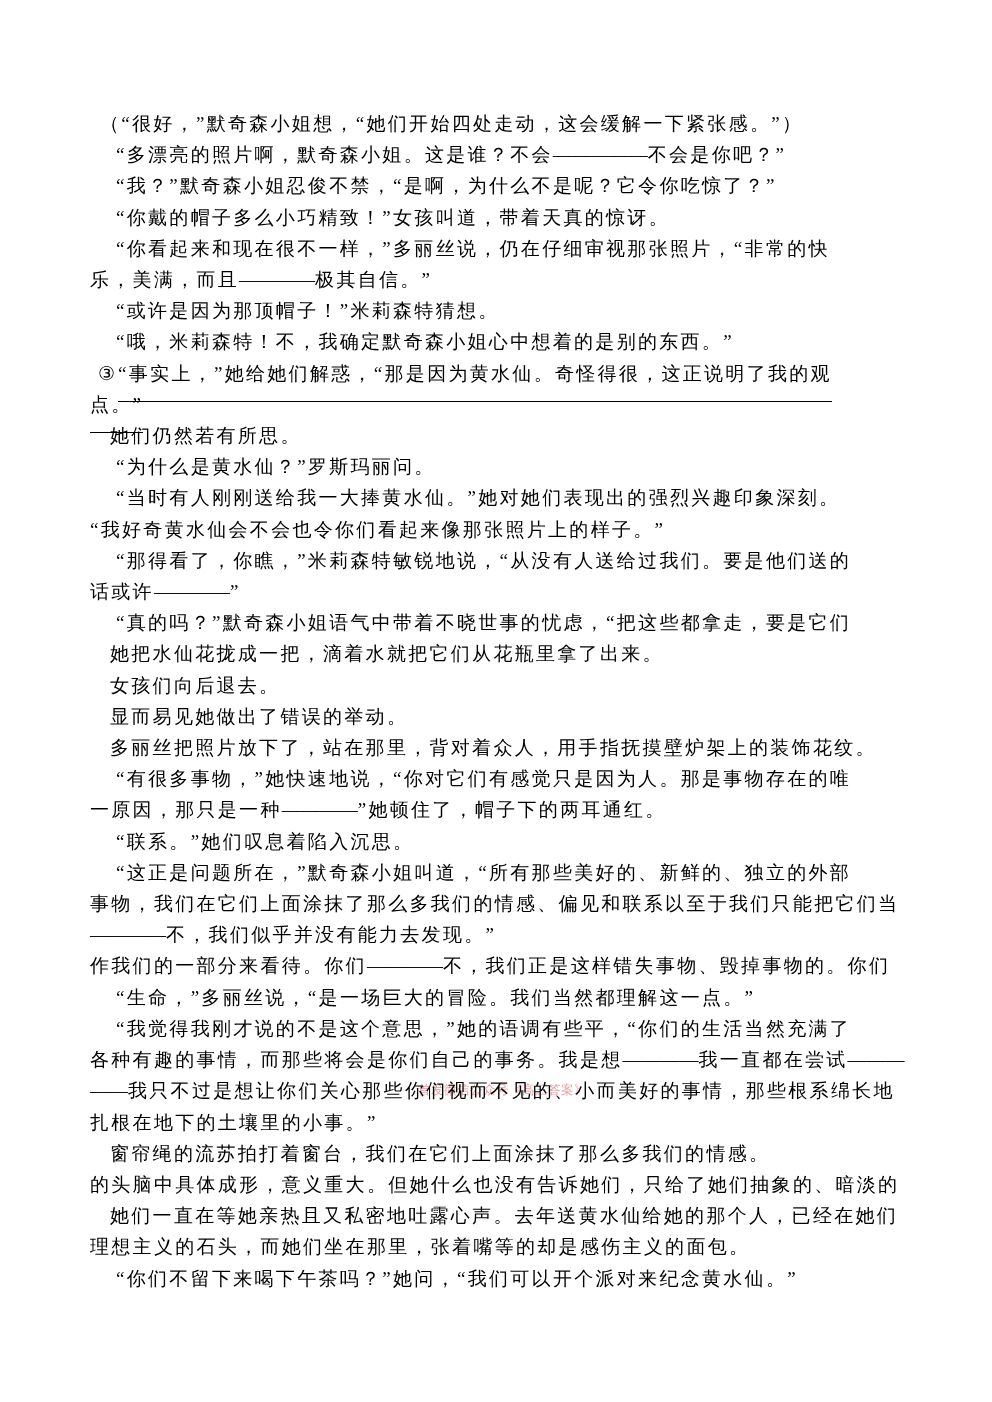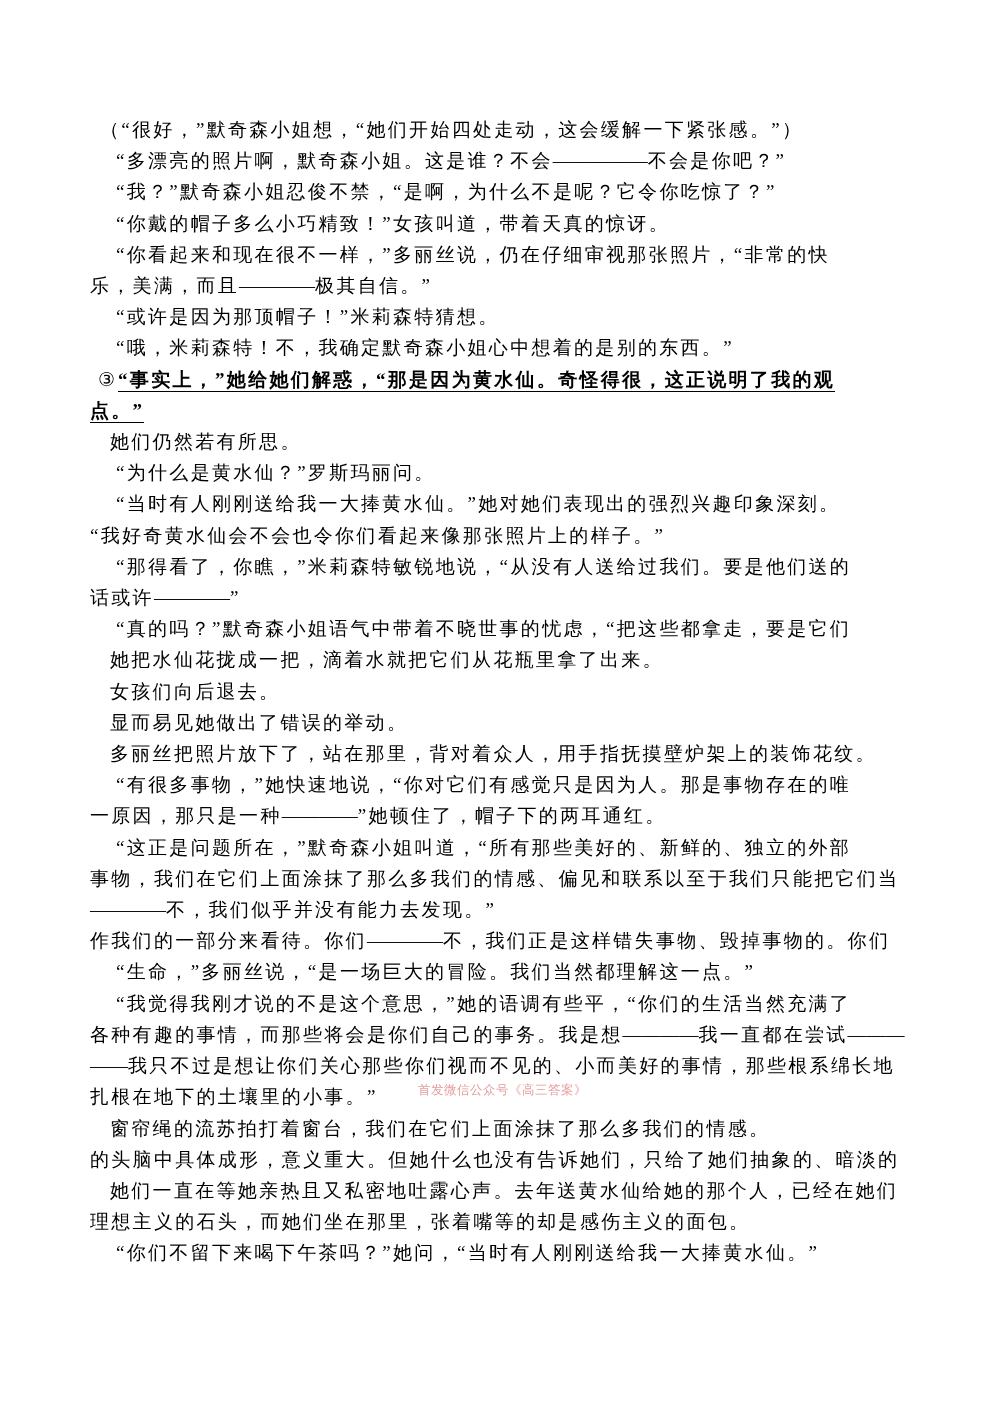--- a/index.html
+++ b/index.html
@@ -19,39 +19,38 @@
     position: absolute;
     left: 0;
     top: 0;
     width: 992px;
     height: 1402px;
     background: #ffffff;
   }
   .doc-body {
     position: absolute;
     left: 90px;
-    top: 114px;
+    top: 108px;
     width: 816px;
   }
   .text-line {
     font-size: 19px;
     line-height: 31.2px;
     letter-spacing: 2.3px;
     white-space: nowrap;
     color: #000000;
   }
   .text-line.para { padding-left: 26px; }
   .text-line.narr { padding-left: 20px; }
   .text-line.open { padding-left: 10px; }
   .text-line.num  { padding-left: 8px;  }
   .text-line.cont { padding-left: 0; }
   .u-seg {
     border-bottom: 1.6px solid #000000;
-    padding-bottom: 1px;
-    font-weight: bold;
+    padding-bottom: 17px;
   }
   .q-marker {
     letter-spacing: 1px;
     padding-right: 2px;
   }
   .dash { letter-spacing: 0; }
   .watermark {
     position: absolute;
     left: 418px;
     top: 1082px;
@@ -86,28 +85,29 @@
       <div class="text-line cont">“我好奇黄水仙会不会也令你们看起来像那张照片上的样子。”</div>
       <div class="text-line para">“那得看了，你瞧，”米莉森特敏锐地说，“从没有人送给过我们。要是他们送的</div>
       <div class="text-line cont">话或许<span class="dash">————</span>”</div>
       <div class="text-line para">“真的吗？”默奇森小姐语气中带着不晓世事的忧虑，“把这些都拿走，要是它们</div>
       <div class="text-line narr">她把水仙花拢成一把，滴着水就把它们从花瓶里拿了出来。</div>
       <div class="text-line narr">女孩们向后退去。</div>
       <div class="text-line narr">显而易见她做出了错误的举动。</div>
       <div class="text-line narr">多丽丝把照片放下了，站在那里，背对着众人，用手指抚摸壁炉架上的装饰花纹。</div>
       <div class="text-line para">“有很多事物，”她快速地说，“你对它们有感觉只是因为人。那是事物存在的唯</div>
       <div class="text-line cont">一原因，那只是一种<span class="dash">————</span>”她顿住了，帽子下的两耳通红。</div>
+      <div class="text-line para">“联系。”她们叹息着陷入沉思。</div>
       <div class="text-line para">“这正是问题所在，”默奇森小姐叫道，“所有那些美好的、新鲜的、独立的外部</div>
       <div class="text-line cont">事物，我们在它们上面涂抹了那么多我们的情感、偏见和联系以至于我们只能把它们当</div>
       <div class="text-line cont"><span class="dash">————</span>不，我们似乎并没有能力去发现。”</div>
       <div class="text-line cont">作我们的一部分来看待。你们<span class="dash">————</span>不，我们正是这样错失事物、毁掉事物的。你们</div>
       <div class="text-line para">“生命，”多丽丝说，“是一场巨大的冒险。我们当然都理解这一点。”</div>
       <div class="text-line para">“我觉得我刚才说的不是这个意思，”她的语调有些平，“你们的生活当然充满了</div>
       <div class="text-line cont">各种有趣的事情，而那些将会是你们自己的事务。我是想<span class="dash">————</span>我一直都在尝试<span class="dash">———</span></div>
       <div class="text-line cont"><span class="dash">——</span>我只不过是想让你们关心那些你们视而不见的、小而美好的事情，那些根系绵长地</div>
       <div class="text-line cont">扎根在地下的土壤里的小事。”</div>
       <div class="text-line narr">窗帘绳的流苏拍打着窗台，我们在它们上面涂抹了那么多我们的情感。</div>
       <div class="text-line cont">的头脑中具体成形，意义重大。但她什么也没有告诉她们，只给了她们抽象的、暗淡的</div>
       <div class="text-line narr">她们一直在等她亲热且又私密地吐露心声。去年送黄水仙给她的那个人，已经在她们</div>
       <div class="text-line cont">理想主义的石头，而她们坐在那里，张着嘴等的却是感伤主义的面包。</div>
-      <div class="text-line para">“你们不留下来喝下午茶吗？”她问，“当时有人刚刚送给我一大捧黄水仙。”</div>
+      <div class="text-line para">“你们不留下来喝下午茶吗？”她问，“我们可以开个派对来纪念黄水仙。”</div>
     </div>
 </div>
 
 </body></html>

